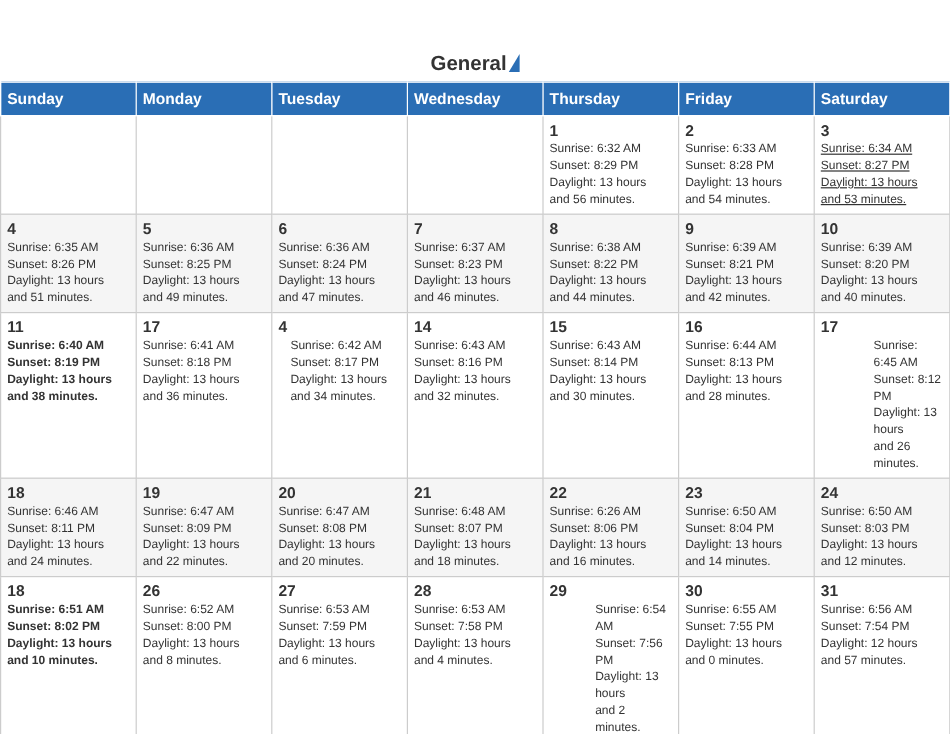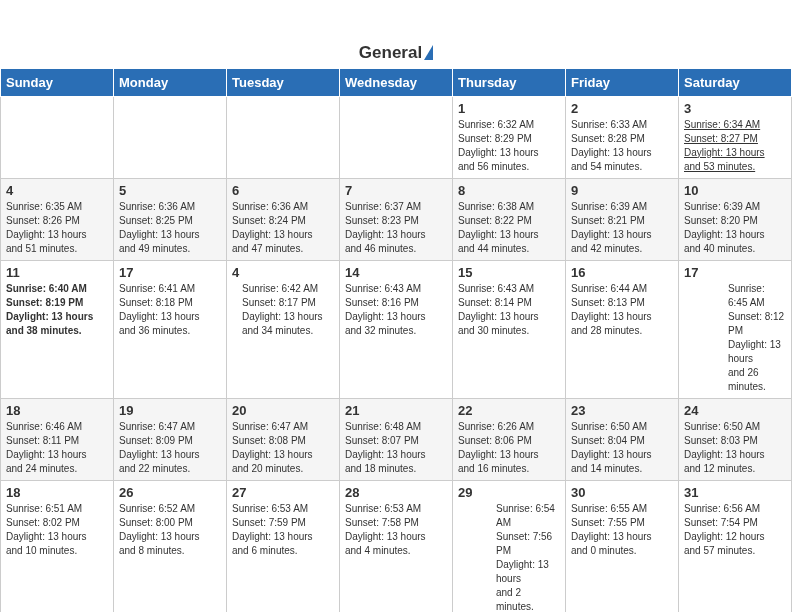--- a/index.html
+++ b/index.html
@@ -288,21 +288,21 @@
           <span class="day-num">24</span>
           <div class="day-info" style="white-space: pre-line;">Sunrise: 6:50 AM
 Sunset: 8:03 PM
 Daylight: 13 hours
 and 12 minutes.</div>
         </td>
       </tr>
       <tr>
         <td>
           <span class="day-num">18</span>
-          <div class="day-info" style="white-space: pre-line;">Sunrise: 6:51 AM
+          <div class="day-info" style="white-space: pre-line; font-weight: bold;">Sunrise: 6:51 AM
 Sunset: 8:02 PM
 Daylight: 13 hours
 and 10 minutes.</div>
         </td>
         <td>
           <span class="day-num">26</span>
           <div class="day-info" style="white-space: pre-line;">Sunrise: 6:52 AM
 Sunset: 8:00 PM
 Daylight: 13 hours
 and 8 minutes.</div>

